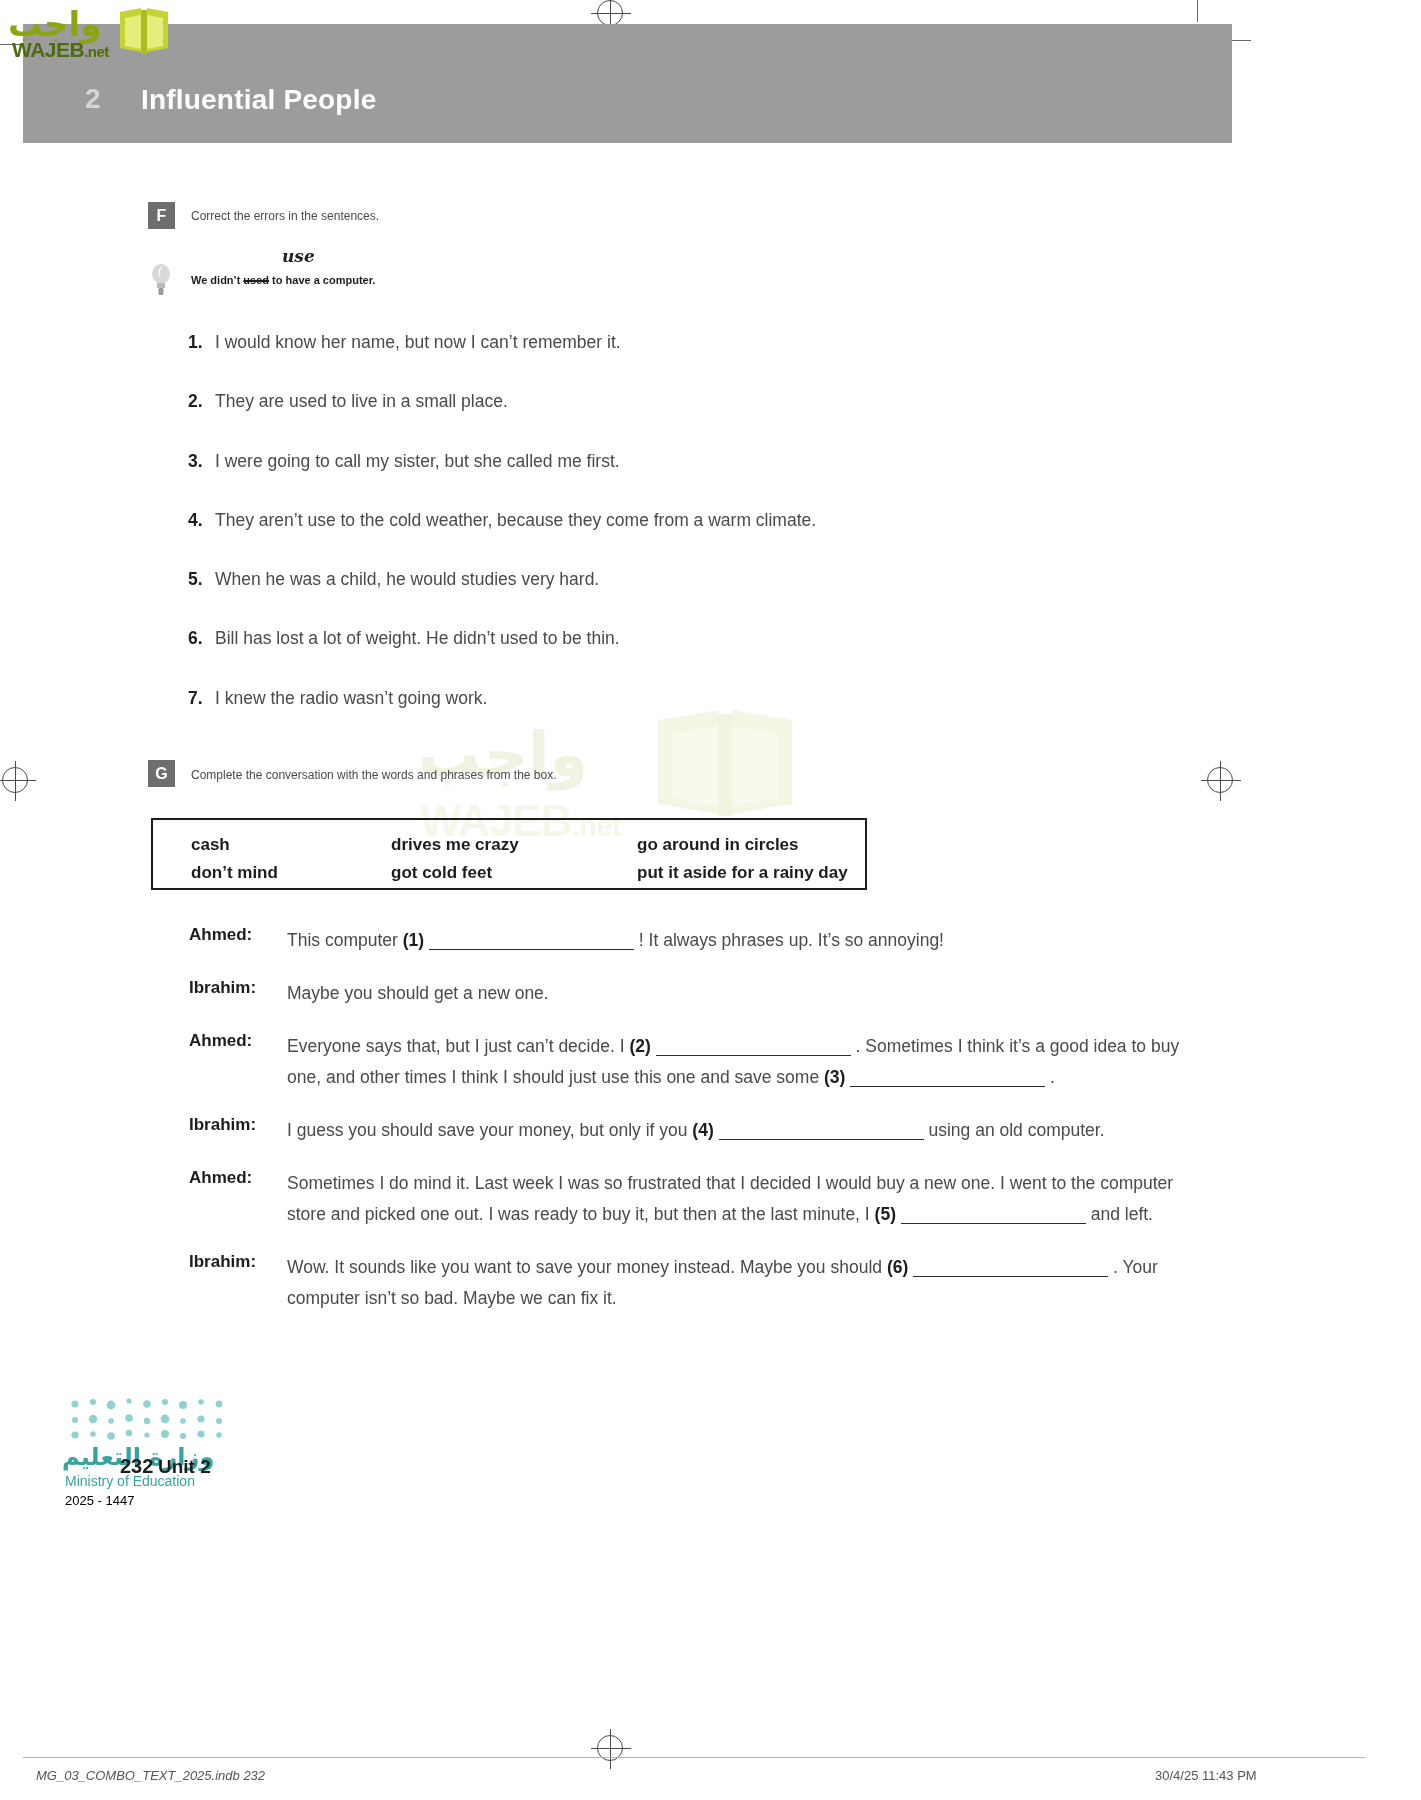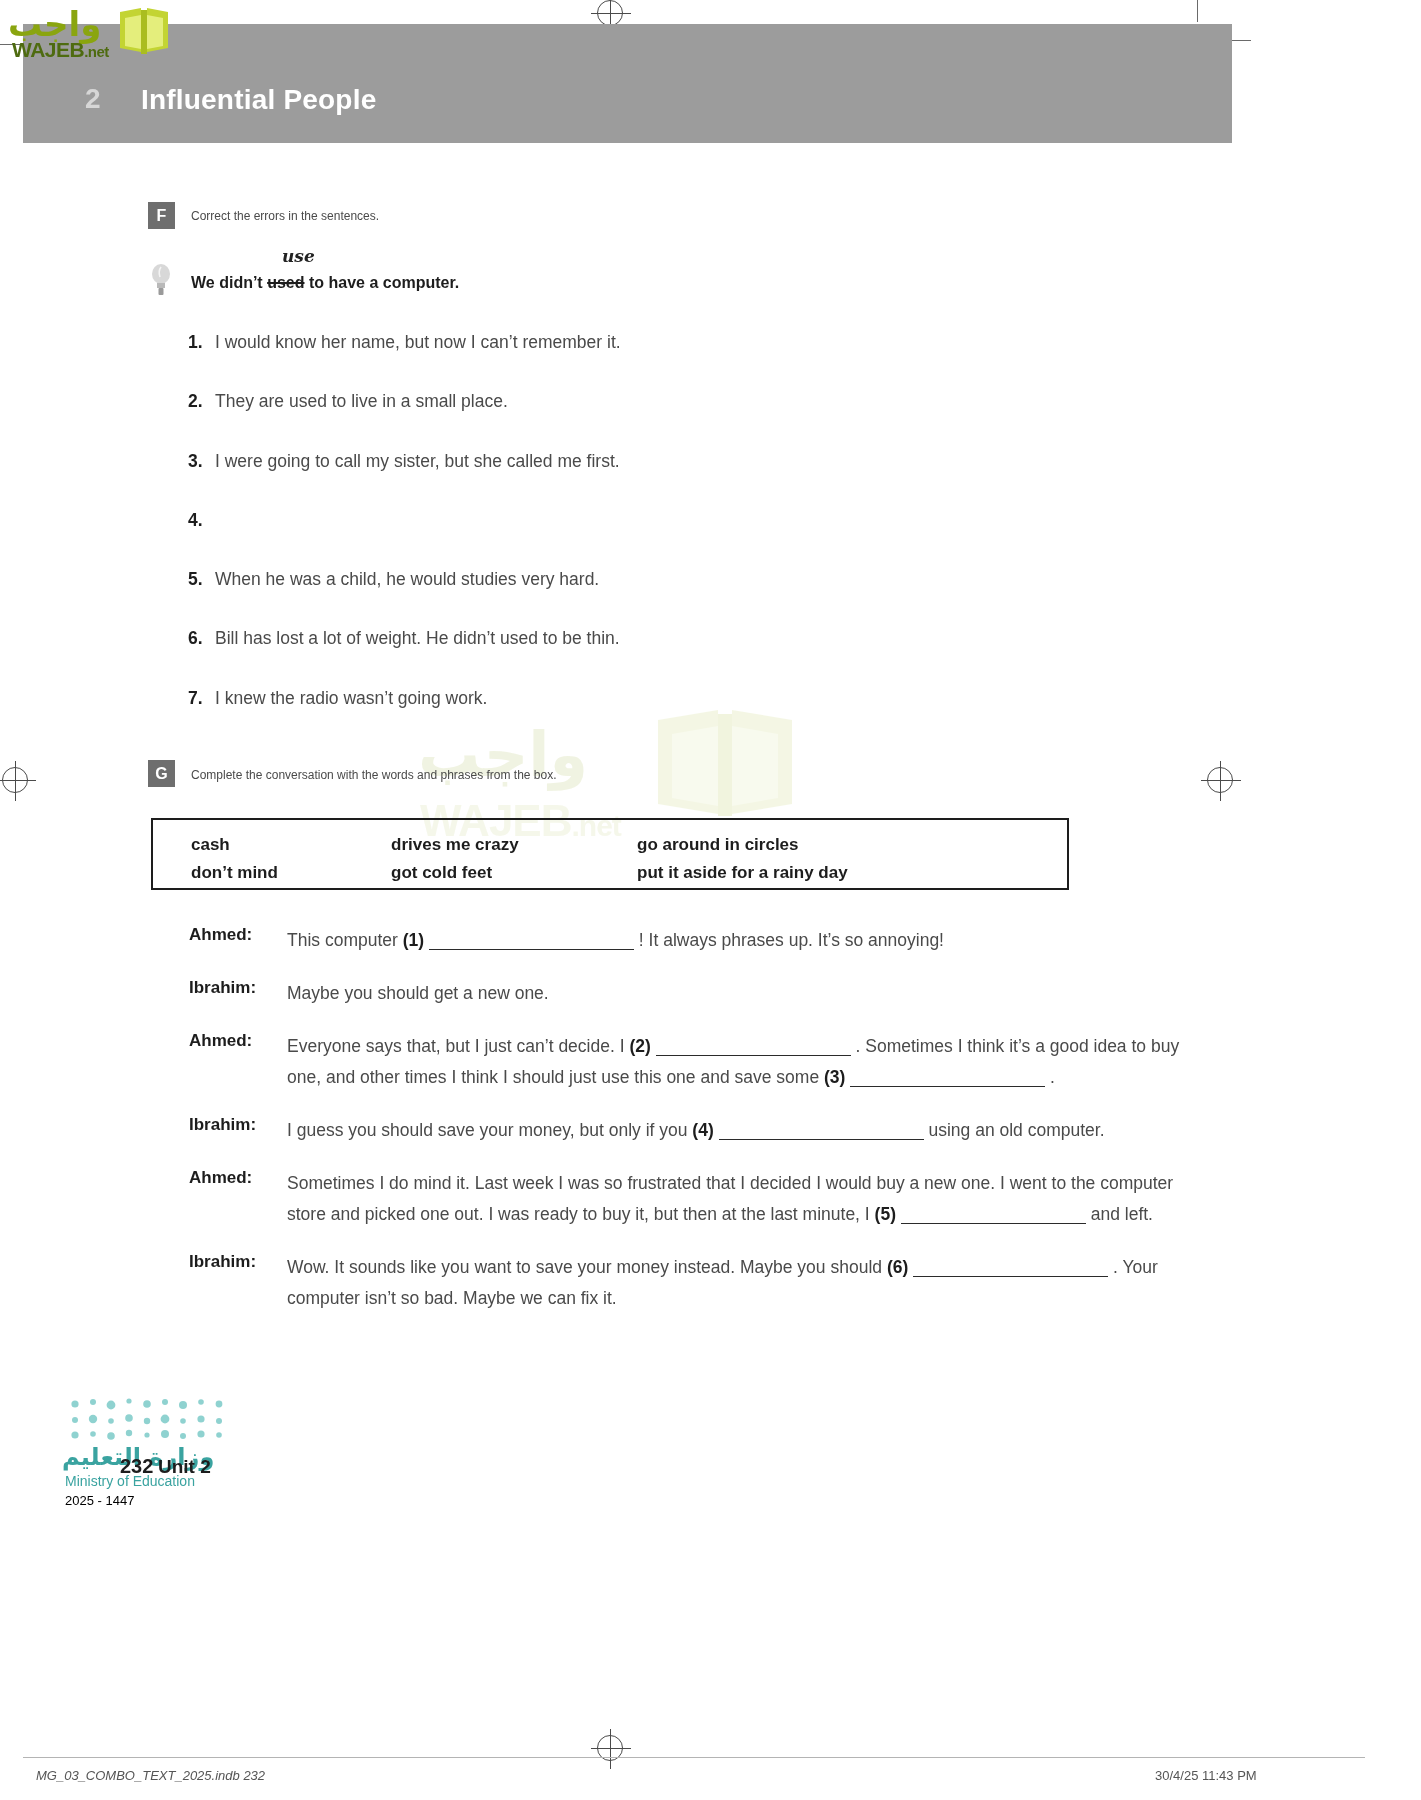--- a/index.html
+++ b/index.html
@@ -55,35 +55,35 @@
     font-weight:700;font-size:16px;text-align:center;line-height:27px;}
   .ex-instr{position:absolute;font-size:12px;color:#4a4a4a;}
 
   
   .f-badge{left:148px;top:202px;}
   .f-instr{left:191px;top:209px;}
 
   .bulb{position:absolute;left:150px;top:262px;width:22px;height:34px;}
   .ex-use{position:absolute;left:282px;top:246px;font-size:17px;font-style:italic;
     font-family:"DejaVu Serif",serif;color:#222;font-weight:600;}
-  .ex-sent{position:absolute;left:191px;top:274px;font-size:16px;font-weight:700;
+  .ex-sent{position:absolute;left:191px;top:274px;font-size:11px;font-weight:700;
     color:#1d1d1d;}
   .ex-sent s{text-decoration:line-through;text-decoration-thickness:2px;}
 
   .qlist{position:absolute;left:188px;top:332px;width:960px;}
   .qrow{position:relative;height:59.3px;}
   .qnum{position:absolute;left:0;top:0;font-size:17.5px;font-weight:700;color:#1d1d1d;}
   .qtxt{position:absolute;left:27px;top:0;font-size:17.5px;color:#4a4a4a;
     white-space:nowrap;}
 
   
   .g-badge{left:148px;top:760px;}
   .g-instr{left:191px;top:768px;}
 
-  .wordbox{position:absolute;left:151px;top:818px;width:918px;height:72px;
+  .wordbox{position:absolute;left:151px;top:818px;width:716px;height:72px;
     border:2.2px solid #1d1d1d;box-sizing:border-box;}
   .wb-cell{position:absolute;font-size:17px;font-weight:700;color:#1d1d1d;}
 
   
   .dlg{position:absolute;left:189px;top:925px;width:1000px;}
   .dline{position:relative;margin-bottom:22px;}
   .spk{position:absolute;left:0;top:0;width:92px;font-size:17px;font-weight:700;
     color:#1d1d1d;}
   .dtxt{margin-left:98px;font-size:17.5px;color:#4a4a4a;line-height:31px;}
   .dtxt b{color:#1d1d1d;font-weight:700;}
@@ -172,20 +172,21 @@
       <div class="qrow">
         <span class="qnum">2.</span>
         <span class="qtxt">They are used to live in a small place.</span>
       </div>
       <div class="qrow">
         <span class="qnum">3.</span>
         <span class="qtxt">I were going to call my sister, but she called me first.</span>
       </div>
       <div class="qrow">
         <span class="qnum">4.</span>
+        <span class="qtxt">They aren’t use to the cold weather, because they come from a warm climate.</span>
       </div>
       <div class="qrow">
         <span class="qnum">5.</span>
         <span class="qtxt">When he was a child, he would studies very hard.</span>
       </div>
       <div class="qrow">
         <span class="qnum">6.</span>
         <span class="qtxt">Bill has lost a lot of weight. He didn’t used to be thin.</span>
       </div>
       <div class="qrow">

